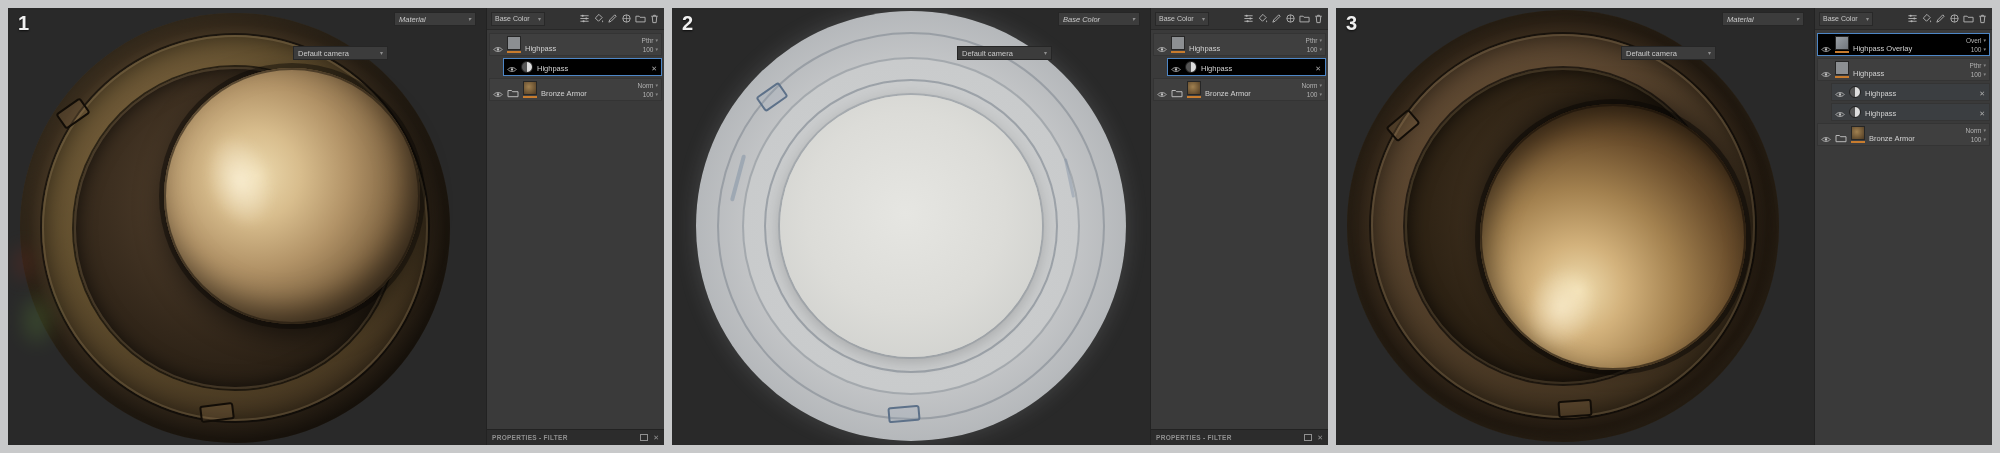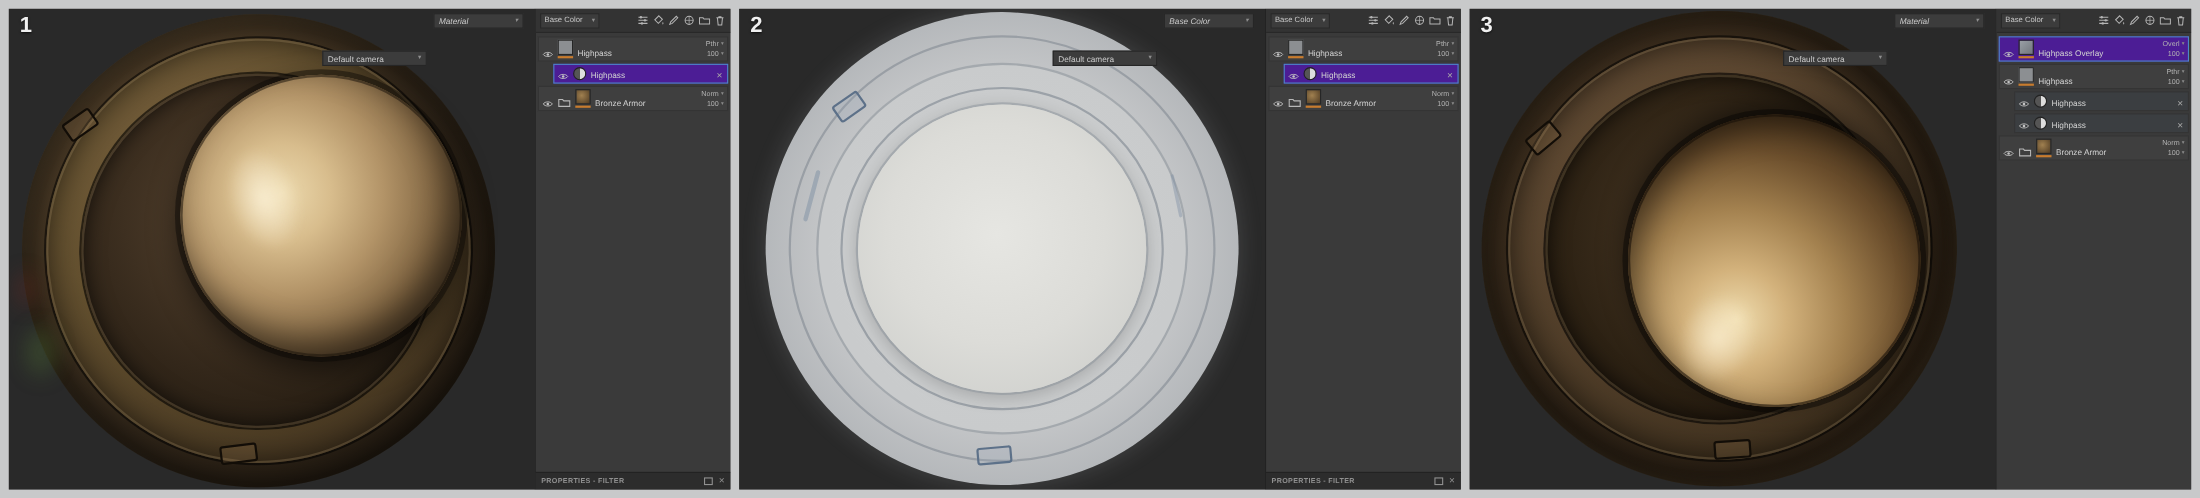--- a/index.html
+++ b/index.html
@@ -80,21 +80,21 @@
          padding:0 4px;gap:3px;flex-shrink:0;}
   .chdd{height:14px;background:#3c3c3c;border:1px solid #282828;color:#c9c9c9;font-size:7px;display:flex;
         align-items:center;justify-content:space-between;padding:0 3px;width:54px;box-sizing:border-box;}
   .ticons{margin-left:auto;display:flex;gap:3px;align-items:center;color:#b5b5b5;}
   .ti{width:11px;height:11px;display:flex;align-items:center;justify-content:center;}
   .ti svg{width:11px;height:11px;}
   .llist{flex:1;padding:3px 2px;display:flex;flex-direction:column;gap:2px;overflow:hidden;}
   .lrow{display:flex;align-items:flex-end;gap:4px;background:#3f3f3f;border:1px solid #343434;
         padding:2px 3px;min-height:22px;box-sizing:border-box;}
   .erow{min-height:13px;margin-left:14px;background:#3b3e41;}
-  .sel{border:1px solid #4d86c6;background:#4c1d95;}
+  .sel{border:1px solid #4d86c6;background:#000000;}
   .eye{color:#c4c4c4;display:flex;flex-shrink:0;}
   .eye svg{width:10px;height:7px;}
   .thumbcol{display:flex;flex-direction:column;align-items:center;gap:1px;flex-shrink:0;}
   .thumb{width:14px;height:14px;border:1px solid #262626;box-sizing:border-box;background:#8c8f92;}
   .th-bronze{background:radial-gradient(circle at 40% 40%,#a08050,#4e3a22);}
   .th-gray2{background:linear-gradient(135deg,#9aa0a6,#71767c);}
   .chline{width:14px;height:2px;background:#c87c2e;}
   .fldr{color:#b8b8b8;display:flex;flex-shrink:0;}
   .fldr svg{width:12px;height:10px;}
   .fx{width:10px;height:10px;border-radius:50%;border:1px solid #222;flex-shrink:0;

